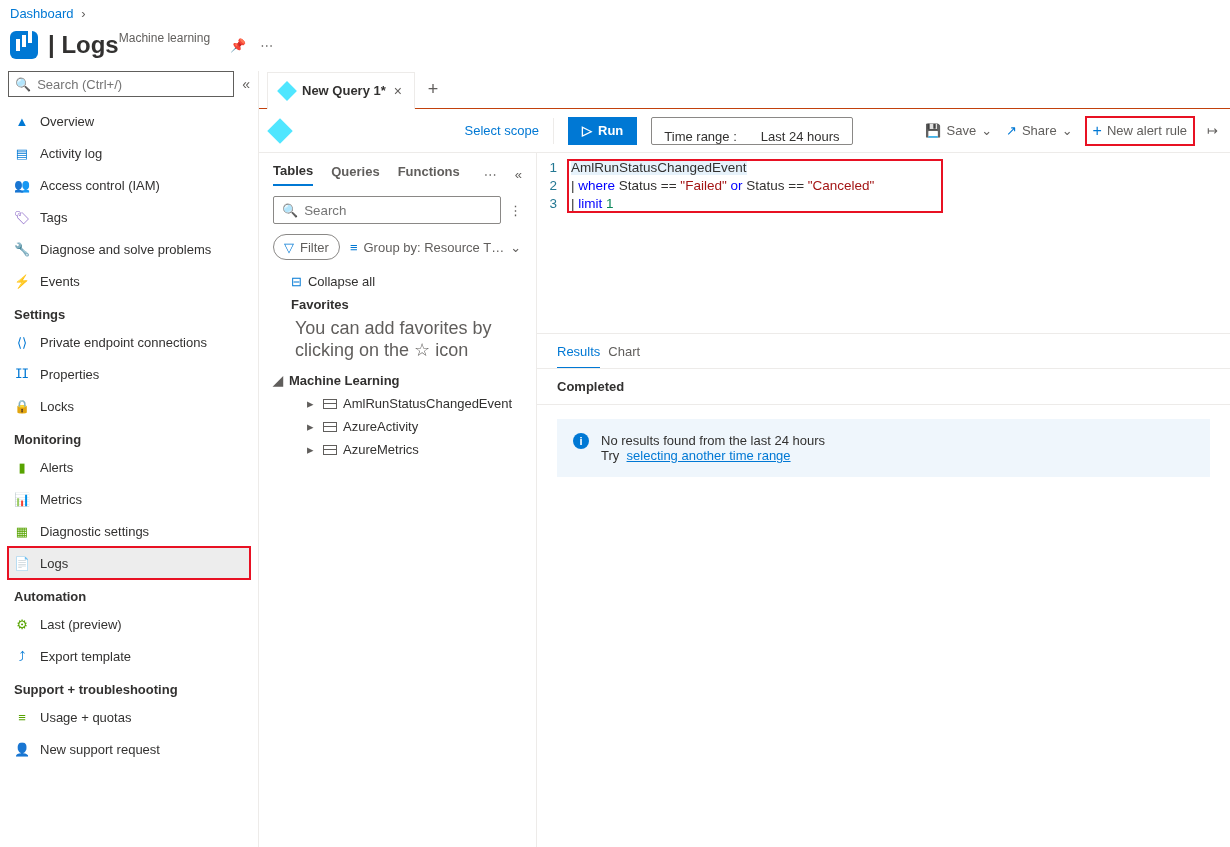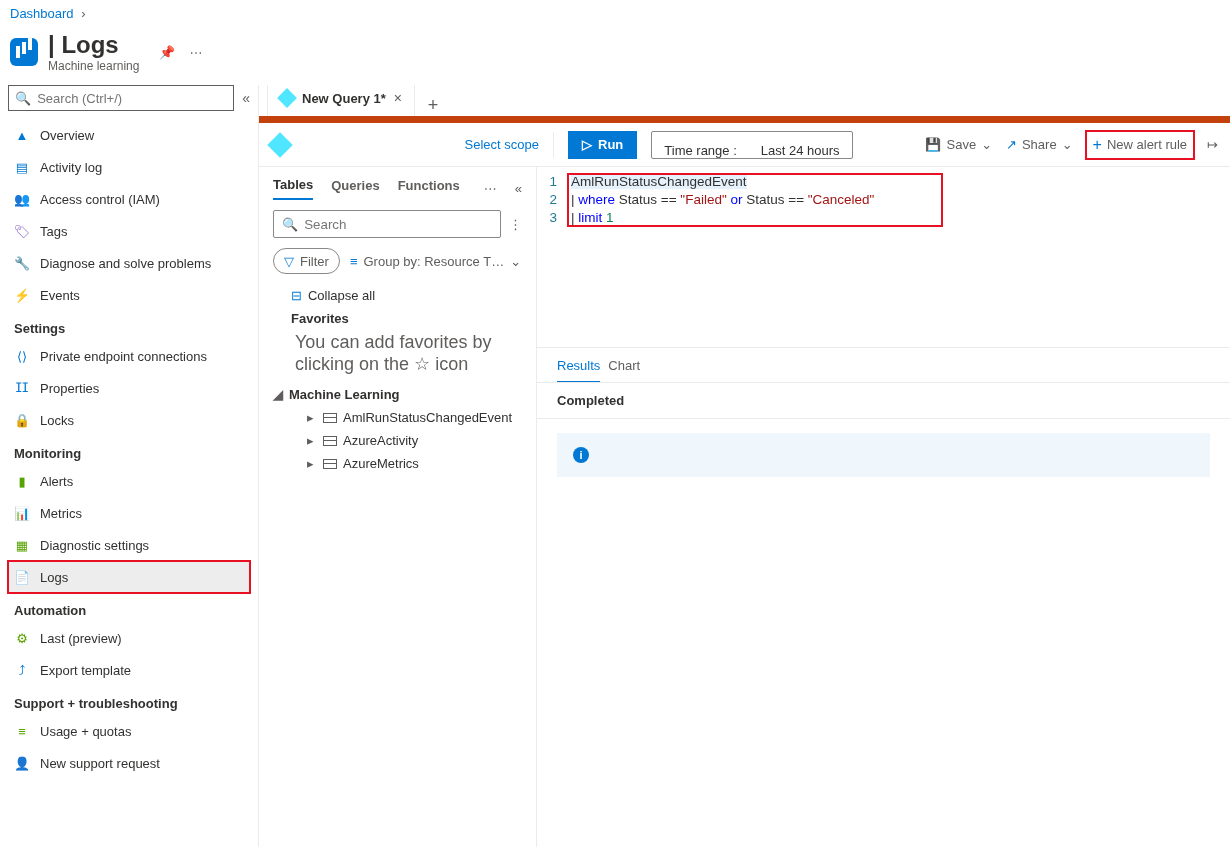--- a/index.html
+++ b/index.html
@@ -4,37 +4,37 @@
 <style>
 *{box-sizing:border-box;margin:0;padding:0;font-family:"Segoe UI",Arial,sans-serif}
 body{background:#fff;color:#323130;font-size:13px;overflow:hidden}
 .app{display:flex;flex-direction:column;height:847px;width:1230px}
 .breadcrumb{padding:6px 10px;font-size:13px}
 .breadcrumb a{color:#0078d4;text-decoration:none}
 .bc-chev{color:#605e5c;margin-left:4px}
 .header{display:flex;align-items:center;padding:4px 10px 12px;gap:10px}
 .header .logo{width:28px;height:28px;background:#0078d4;border-radius:6px;position:relative}
 .header .logo::after{content:"";position:absolute;left:6px;top:8px;width:4px;height:12px;background:#fff;box-shadow:6px -4px 0 #fff,12px -8px 0 #fff}
-.header-txt{display:flex;flex-direction:column}
+.header-txt{display:flex;flex-direction:row}
 .header-title{font-size:24px;font-weight:600;color:#323130}
 .header-sub{font-size:12px;color:#605e5c}
 .header-icons{display:flex;gap:14px;margin-left:10px;color:#605e5c}
 .main{display:flex;flex:1;overflow:hidden}
 .sidebar{width:258px;padding:0 8px;overflow-y:auto}
 .search-row{display:flex;align-items:center;gap:8px;margin:0 0 8px}
 .search-box{flex:1;display:flex;align-items:center;border:1px solid #605e5c;height:26px;padding:0 6px;gap:6px}
 .search-box input{border:none;outline:none;flex:1;font-size:13px;color:#605e5c;background:transparent}
 .collapse-sb{color:#605e5c;font-size:14px}
 .nav-item{display:flex;align-items:center;gap:10px;height:32px;padding:0 6px;cursor:pointer;color:#323130}
 .nav-item.active{background:#ededed}
 .nav-item.highlight{outline:2px solid #e81123;outline-offset:-1px}
 .nav-icon{width:16px;height:16px;flex-shrink:0;display:flex;align-items:center;justify-content:center}
 .nav-section{font-weight:600;color:#323130;padding:10px 6px 4px;font-size:13px}
 .content{flex:1;display:flex;flex-direction:column;border-left:1px solid #edebe9;overflow:hidden}
-.tabbar{display:flex;align-items:flex-end;border-bottom:7px solid #c2410c;height:38px;padding-left:8px}
+.tabbar{display:flex;align-items:center;border-bottom:1px solid #c2410c;height:38px;padding-left:8px}
 .query-tab{display:flex;align-items:center;gap:8px;border:1px solid #edebe9;border-bottom:none;height:37px;padding:0 12px;background:#fff;margin-top:1px}
 .query-tab .cube{width:14px;height:14px;background:#50e6ff;transform:rotate(45deg)}
 .query-tab strong{font-weight:600}
 .tab-close{color:#605e5c;cursor:pointer;font-size:14px}
 .tab-add{width:36px;text-align:center;color:#605e5c;font-size:18px;cursor:pointer}
 .toolbar{display:flex;align-items:center;height:44px;border-bottom:1px solid #edebe9;padding:0 12px;gap:14px}
 .tb-cube{width:18px;height:18px;background:#50e6ff;transform:rotate(45deg)}
 .tb-scope{color:#0078d4;cursor:pointer;margin-left:auto}
 .tb-sep{width:1px;height:26px;background:#edebe9}
 .run-btn{background:#0078d4;color:#fff;border:none;height:28px;padding:0 14px;font-size:13px;font-weight:600;cursor:pointer;display:flex;align-items:center;gap:6px}
@@ -309,20 +309,27 @@
               </div>
           </div>
           <div class="results">
             <div class="res-tabs">
               <span class="res-tab active">Results</span>
               <span class="res-tab">Chart</span>
             </div>
             <div class="res-status">Completed</div>
             <div class="res-empty">
               <div class="info-ico">i</div>
+              <div>
+                <div>No results found from the last 24 hours</div>
+                <div>
+                  <span>Try</span>&nbsp;
+                  <a href="#">selecting another time range</a>
+                </div>
+              </div>
             </div>
           </div>
         </div>
       </div>
 
     </div>
   </div>
 </div>
 
 </body></html>

